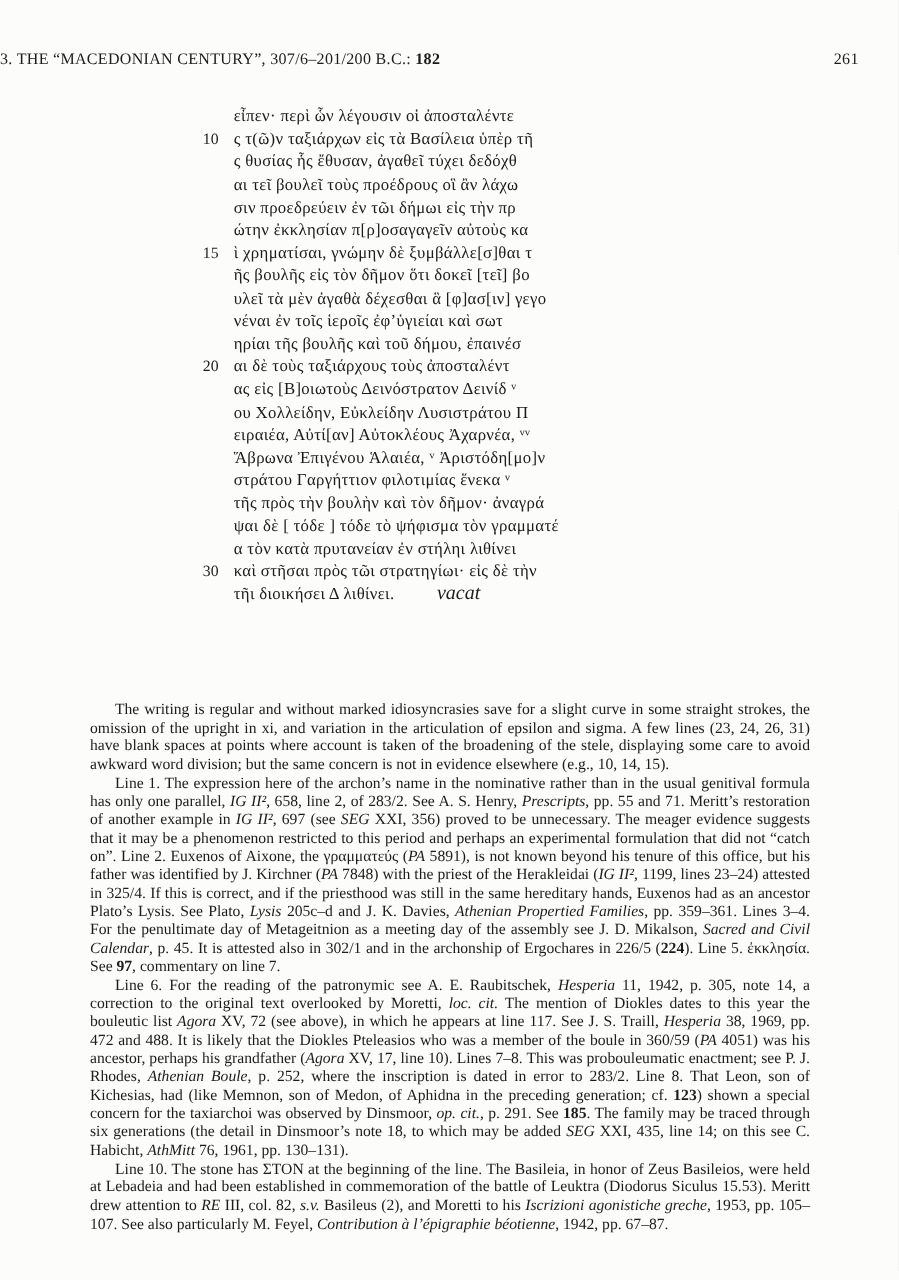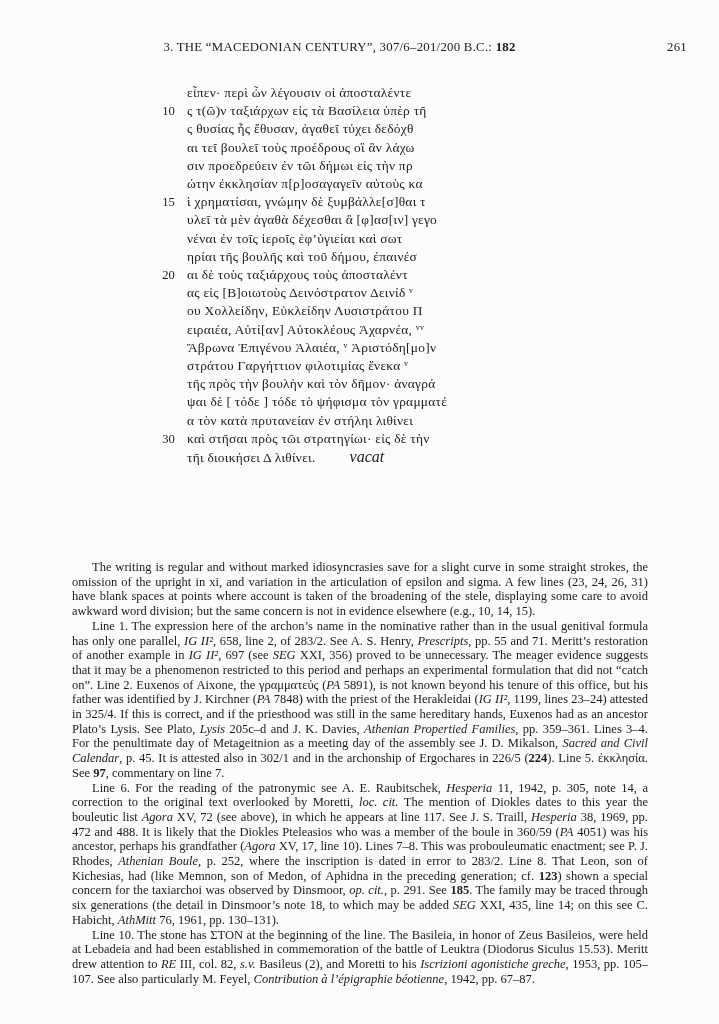--- a/index.html
+++ b/index.html
@@ -13,21 +13,21 @@
     background:#fcfcfa;
     color:#1b1b1b;
     overflow:hidden;
   }
 
   
   .page-header {
     position:absolute; top:40px; left:0; width:719px;
     font-size:12.8px; letter-spacing:0.02em;
   }
-  .header-title { text-align:center; padding-right:40px; }
+  .header-title { padding-right:40px; }
   .header-page-number { position:absolute; right:32px; top:0; }
 
   
   .inscription { position:absolute; top:84px; left:150px; }
   .ins-line { display:flex; align-items:baseline; line-height:18.2px; font-size:13.4px;text-align:center; }
   .ins-num  { width:37px; flex:none; font-size:12.6px; }
   .ins-text { white-space:pre; letter-spacing:0.02em; }
   .ins-tail { font-style:italic; margin-left:34px; font-size:16px; }
 
   
@@ -74,20 +74,24 @@
         <span class="ins-num"></span>
         <span class="ins-text">σιν προεδρεύειν ἐν τῶι δήμωι εἰς τὴν πρ</span>
       </div>
       <div class="ins-line">
         <span class="ins-num"></span>
         <span class="ins-text">ώτην ἐκκλησίαν π[ρ]οσαγαγεῖν αὐτοὺς κα</span>
       </div>
       <div class="ins-line">
         <span class="ins-num">15</span>
         <span class="ins-text">ὶ χρηματίσαι, γνώμην δὲ ξυμβάλλε[σ]θαι τ</span>
+      </div>
+      <div class="ins-line">
+        <span class="ins-num"></span>
+        <span class="ins-text">ῆς βουλῆς εἰς τὸν δῆμον ὅτι δοκεῖ [τεῖ] βο</span>
       </div>
       <div class="ins-line">
         <span class="ins-num"></span>
         <span class="ins-text">υλεῖ τὰ μὲν ἀγαθὰ δέχεσθαι ἃ [φ]ασ[ιν] γεγο</span>
       </div>
       <div class="ins-line">
         <span class="ins-num"></span>
         <span class="ins-text">νέναι ἐν τοῖς ἱεροῖς ἐφ’ὑγιείαι καὶ σωτ</span>
       </div>
       <div class="ins-line">

